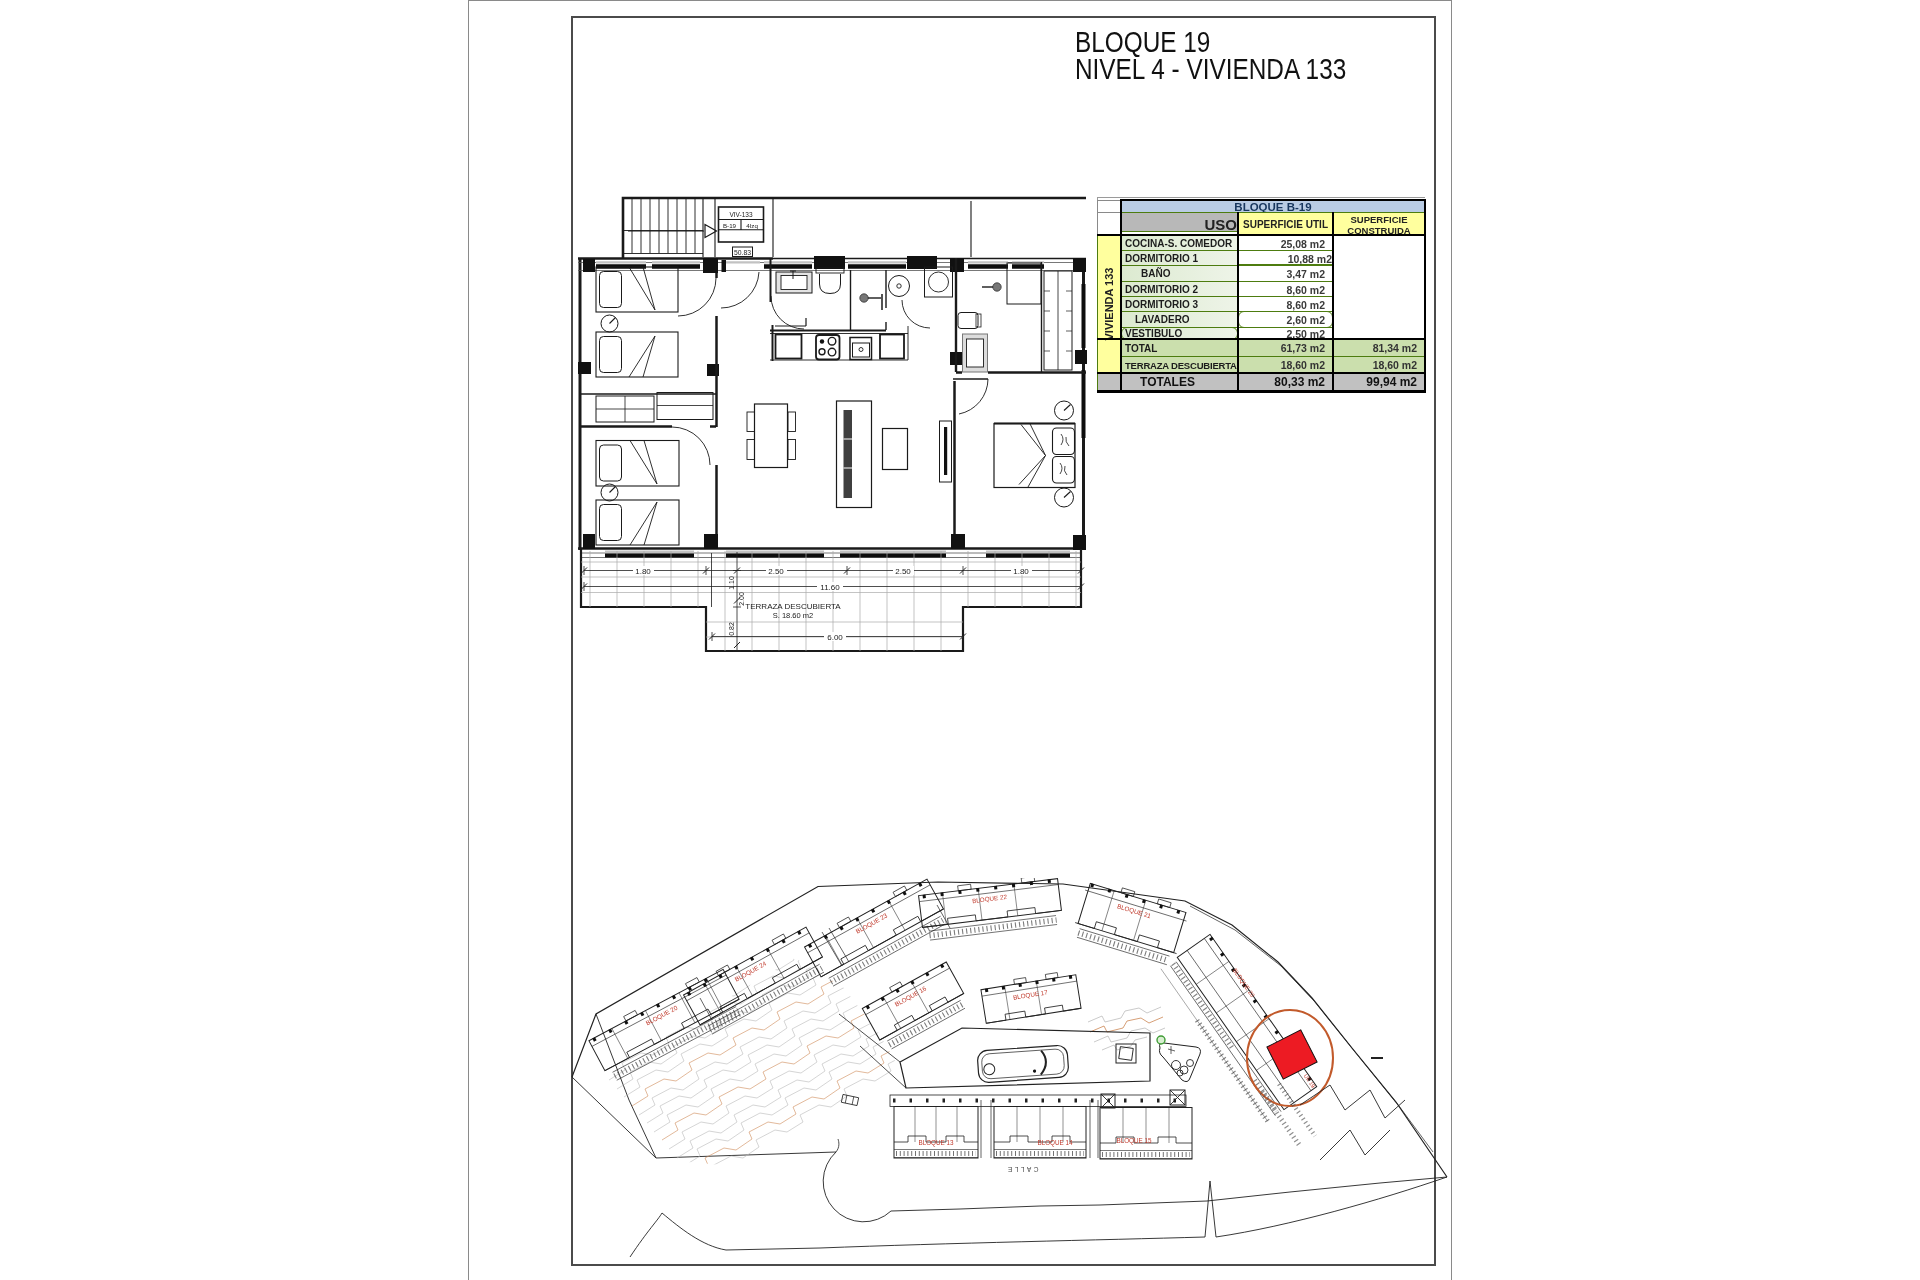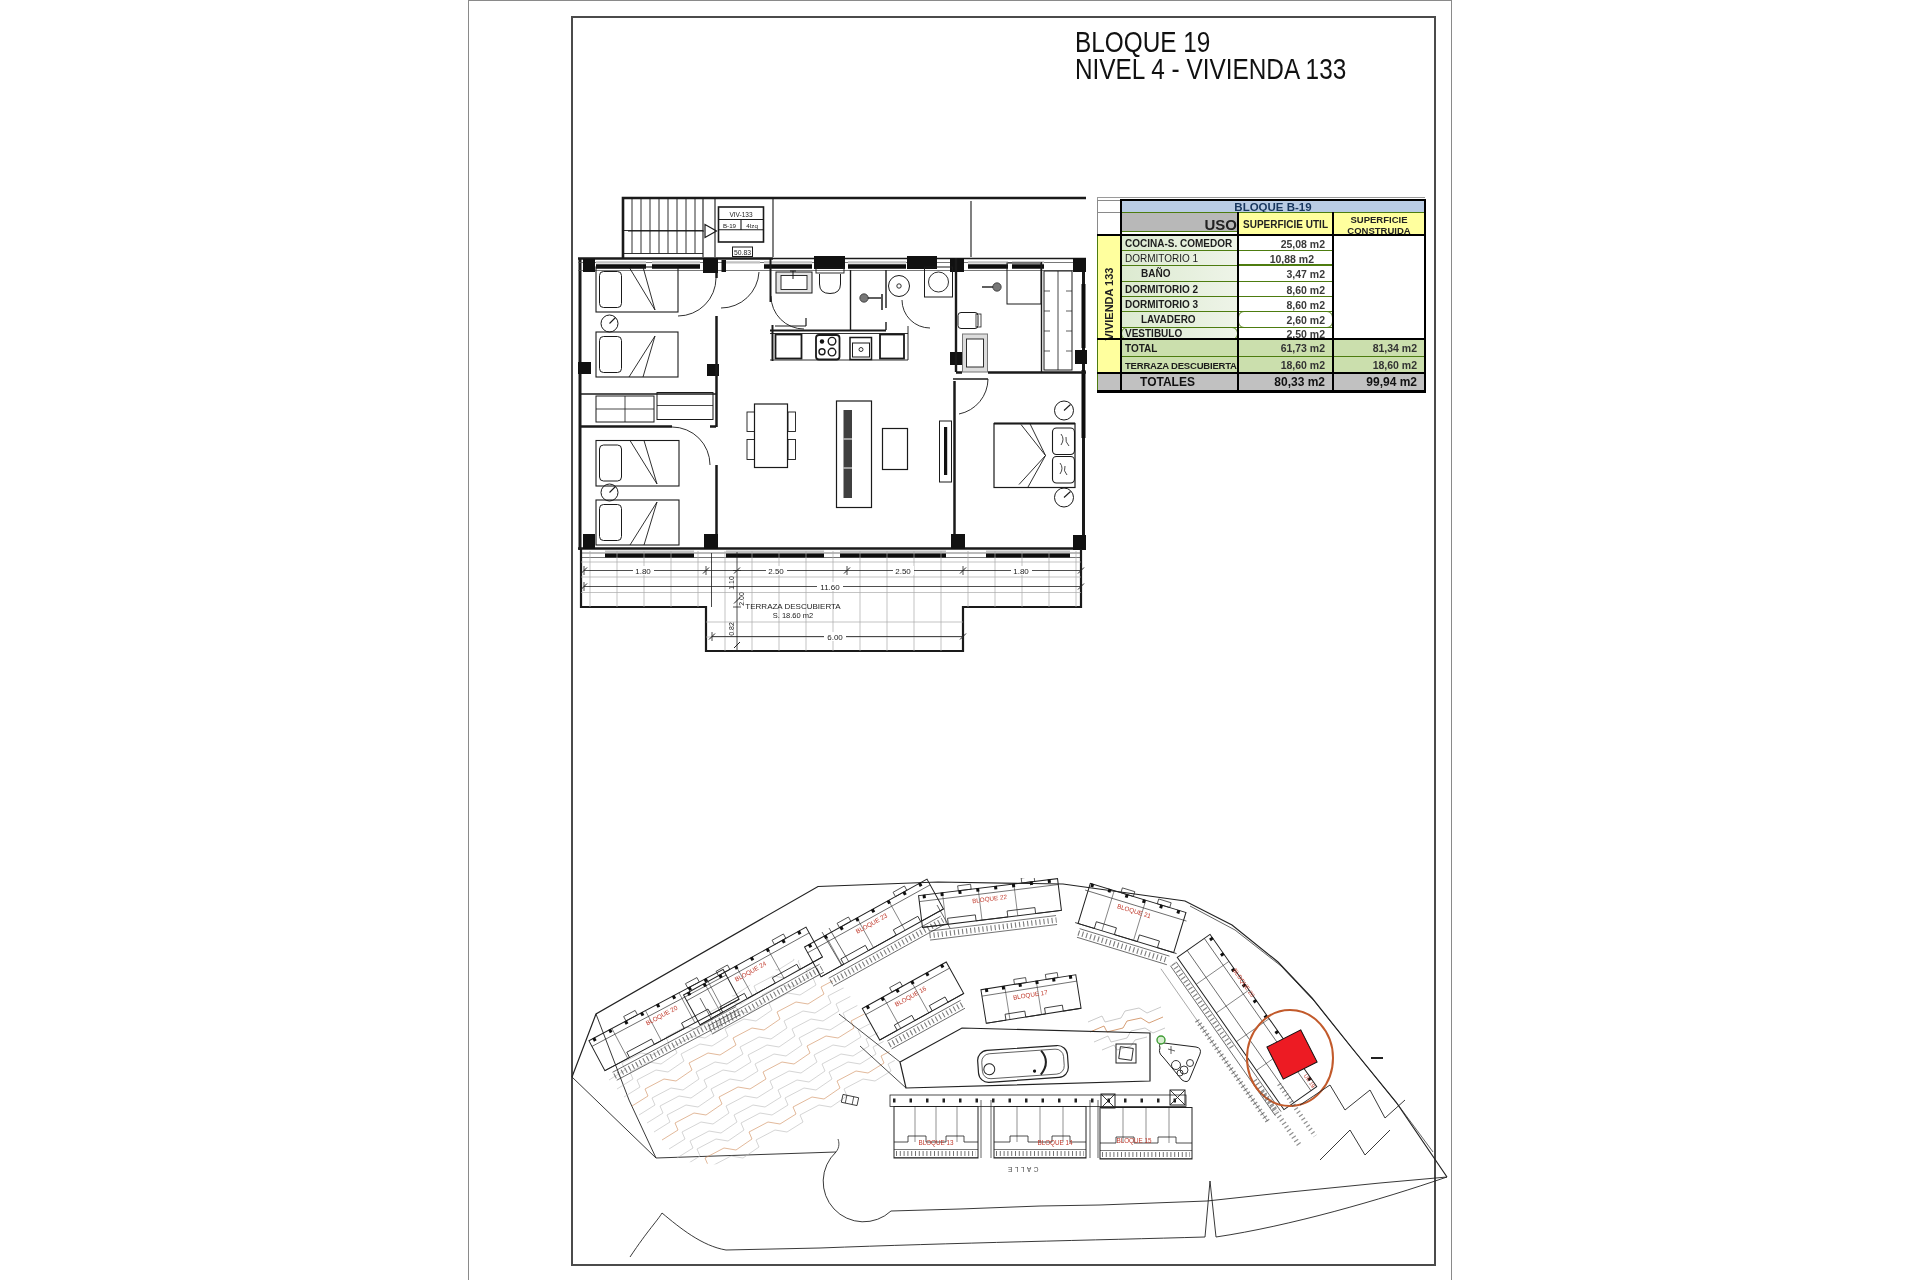--- a/index.html
+++ b/index.html
@@ -30,29 +30,29 @@
     </div>
 
 <div class="cell" style="left:1121px;top:200px;width:304px;height:13px;background:#b9cce4;font-size:11.5px;font-weight:bold;color:#17365d;text-align:center;line-height:12px;">BLOQUE B-19</div>
 
 <div class="cell" style="left:1121px;top:212px;width:117px;height:20px;background:#b8b8b8;font-size:15px;font-weight:bold;color:#222;text-align:right;line-height:23px;">USO</div>
 <div class="cell" style="left:1238px;top:212px;width:95px;height:24px;background:#ffff9e;font-size:10px;font-weight:bold;color:#222;text-align:center;line-height:23px;">SUPERFICIE UTIL</div>
 <div class="cell" style="left:1333px;top:212px;width:92px;height:24px;background:#ffff9e;font-size:9.5px;font-weight:bold;color:#222;text-align:center;line-height:11px;padding-top:1px;">SUPERFICIE<br>CONSTRUIDA</div>
 
 <div class="cell" style="left:1121px;top:235px;width:117px;height:16px;background:linear-gradient(90deg,#dcead0,#eef4e8);font-size:10px;font-weight:bold;color:#1c1c1c;line-height:15px;padding-left:3px;">COCINA-S. COMEDOR</div>
 <div class="cell" style="left:1238px;top:235px;width:95px;height:16px;background:#fff;font-size:10.5px;font-weight:bold;color:#3a3a3a;text-align:right;line-height:16px;padding-right:7px;">25,08 m2</div>
-<div class="cell" style="left:1121px;top:250px;width:117px;height:16px;background:linear-gradient(90deg,#dcead0,#eef4e8);font-size:10px;font-weight:normal;color:#1c1c1c;line-height:15px;padding-left:3px;">DORMITORIO 1</div>
-<div class="cell" style="left:1238px;top:250px;width:95px;height:15px;background:#fff;font-size:10.5px;font-weight:bold;color:#3a3a3a;text-align:right;line-height:16px;padding-right:18px;">10,88 m2</div>
+<div class="cell" style="left:1121px;top:250px;width:117px;height:16px;background:linear-gradient(90deg,#dcead0,#eef4e8);font-size:10px;font-weight:bold;color:#1c1c1c;line-height:15px;padding-left:3px;">DORMITORIO 1</div>
+<div class="cell" style="left:1238px;top:250px;width:95px;height:15px;background:#fff;font-size:10.5px;font-weight:bold;color:#3a3a3a;text-align:right;line-height:16px;padding-right:0;">10,88 m2</div>
 <div class="cell" style="left:1121px;top:265px;width:117px;height:23px;background:linear-gradient(90deg,#dcead0,#eef4e8);font-size:10px;font-weight:bold;color:#1c1c1c;line-height:16px;padding-left:19px;">BAÑO</div>
 <div class="cell" style="left:1238px;top:265px;width:95px;height:17px;background:#fff;font-size:10.5px;font-weight:bold;color:#3a3a3a;text-align:right;line-height:17px;padding-right:7px;">3,47 m2</div>
 <div class="cell" style="left:1121px;top:281px;width:117px;height:16px;background:linear-gradient(90deg,#dcead0,#eef4e8);font-size:10px;font-weight:bold;color:#1c1c1c;line-height:15px;padding-left:3px;">DORMITORIO 2</div>
 <div class="cell" style="left:1238px;top:281px;width:95px;height:16px;background:#fff;font-size:10.5px;font-weight:bold;color:#3a3a3a;text-align:right;line-height:16px;padding-right:7px;">8,60 m2</div>
 <div class="cell" style="left:1121px;top:296px;width:117px;height:16px;background:linear-gradient(90deg,#dcead0,#eef4e8);font-size:10px;font-weight:bold;color:#1c1c1c;line-height:15px;padding-left:3px;">DORMITORIO 3</div>
 <div class="cell" style="left:1238px;top:296px;width:95px;height:16px;background:#fff;font-size:10.5px;font-weight:bold;color:#3a3a3a;text-align:right;line-height:16px;padding-right:7px;">8,60 m2</div>
-<div class="cell" style="left:1121px;top:311px;width:117px;height:17px;background:linear-gradient(90deg,#dcead0,#eef4e8);font-size:10px;font-weight:bold;color:#1c1c1c;line-height:16px;padding-left:19px;">LAVADERO</div>
+<div class="cell" style="left:1121px;top:311px;width:117px;height:17px;background:linear-gradient(90deg,#dcead0,#eef4e8);font-size:10px;font-weight:bold;color:#1c1c1c;line-height:16px;padding-left:13px;">LAVADERO</div>
 <div class="cell" style="left:1238px;top:311px;width:95px;height:17px;background:#fff;font-size:10.5px;font-weight:bold;color:#3a3a3a;text-align:right;line-height:17px;padding-right:7px;border-radius:6px;">2,60 m2</div>
 <div class="cell" style="left:1121px;top:327px;width:117px;height:13px;background:linear-gradient(90deg,#dcead0,#eef4e8);font-size:10px;font-weight:bold;color:#1c1c1c;line-height:12px;padding-left:3px;border-radius:6px;">VESTIBULO</div>
 <div class="cell" style="left:1238px;top:327px;width:95px;height:13px;background:#fff;font-size:10.5px;font-weight:bold;color:#3a3a3a;text-align:right;line-height:12px;padding-right:7px;">2,50 m2</div>
 
 <div class="cell" style="left:1333px;top:235px;width:92px;height:105px;background:#fff;"></div>
 
 <div class="cell" style="left:1121px;top:339px;width:117px;height:18px;background:#cbdfad;font-size:10px;font-weight:bold;color:#1c1c1c;line-height:17px;padding-left:3px;">TOTAL</div>
 <div class="cell" style="left:1238px;top:339px;width:95px;height:18px;background:#cbdfad;font-size:10.5px;font-weight:bold;color:#333;text-align:right;line-height:17px;padding-right:7px;">61,73 m2</div>
 <div class="cell" style="left:1333px;top:339px;width:92px;height:18px;background:#cbdfad;font-size:10.5px;font-weight:bold;color:#333;text-align:right;line-height:17px;padding-right:7px;">81,34 m2</div>
 

